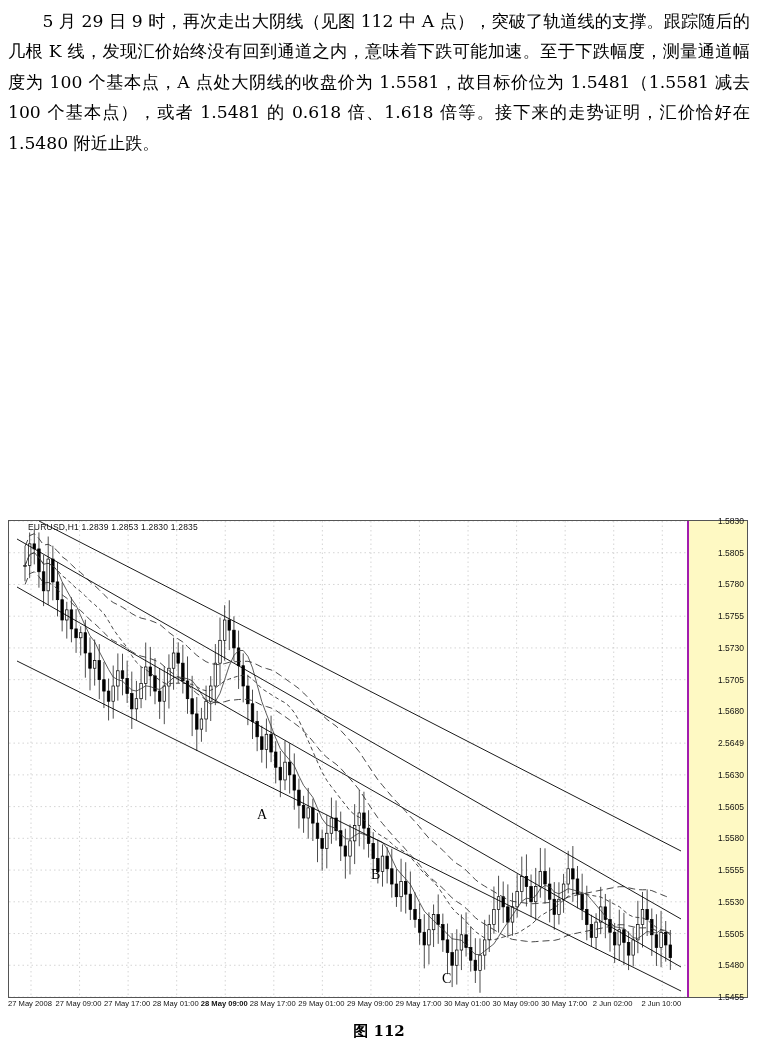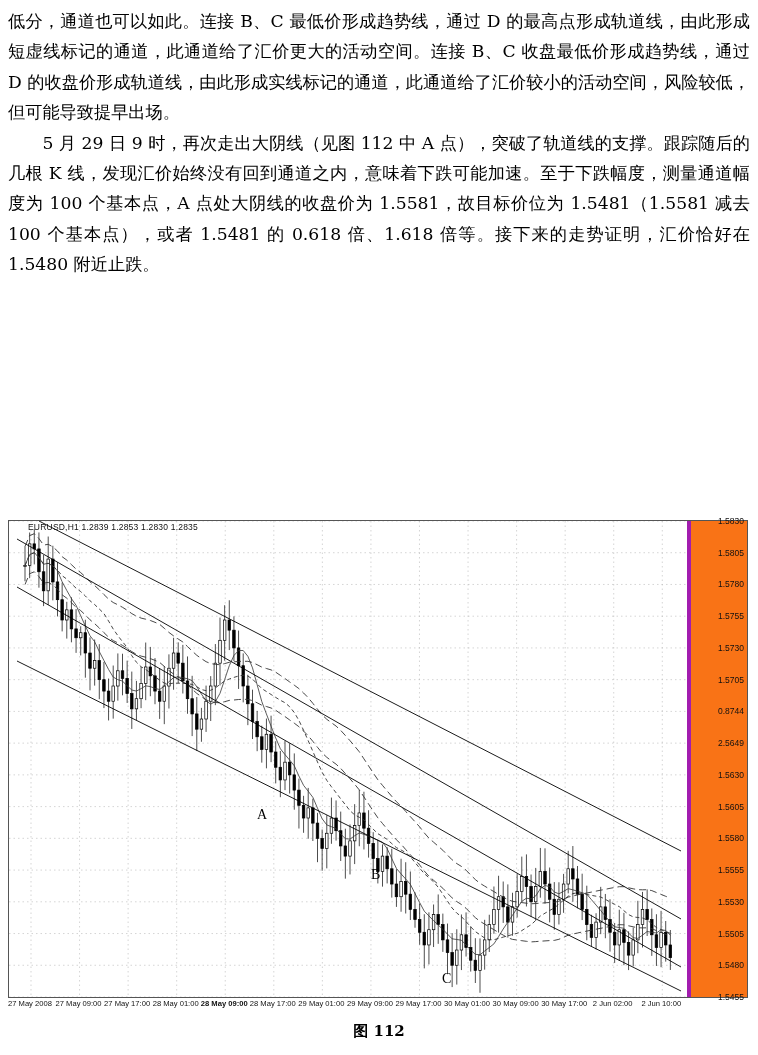--- a/index.html
+++ b/index.html
@@ -76,23 +76,23 @@
     white-space: nowrap;
     letter-spacing: 0.2px;
     padding-left: 16px;
   }
   .yaxis {
     position: absolute;
     right: 0;
     top: 0;
     width: 60px;
     height: 100%;
-    border-left: 4px solid #a21caf;
+    border-left: 2px solid #a21caf;
     box-sizing: border-box;
-    background: #f97316;
+    background: #fef9c3;
   }
   .ytick {
     position: absolute;
     right: 3px;
     font-size: 8.5px;
     font-family: "Liberation Sans", sans-serif;
     color: #111;
     transform: translateY(-50%);
     white-space: nowrap;
   }
@@ -164,21 +164,20 @@
     font-weight: bold;
     font-family: "DejaVu Serif", serif;
   }
 </style>
 </head>
 <body>
 
 <div class="page">
 
   <div class="body-text">
-    <p class="noindent">低分，通道也可以如此。连接 B、C 最低价形成趋势线，通过 D 的最高点形成轨道线，由此形成短虚线标记的通道，此通道给了汇价更大的活动空间。连接 B、C 收盘最低价形成趋势线，通过 D 的收盘价形成轨道线，由此形成实线标记的通道，此通道给了汇价较小的活动空间，风险较低，但可能导致提早出场。</p>
     <p>5 月 29 日 9 时，再次走出大阴线（见图 112 中 A 点），突破了轨道线的支撑。跟踪随后的几根 K 线，发现汇价始终没有回到通道之内，意味着下跌可能加速。至于下跌幅度，测量通道幅度为 100 个基本点，A 点处大阴线的收盘价为 1.5581，故目标价位为 1.5481（1.5581 减去 100 个基本点），或者 1.5481 的 0.618 倍、1.618 倍等。接下来的走势证明，汇价恰好在 1.5480 附近止跌。</p>
   </div>
 
   <div class="chart-wrap">
 
     <div class="chart-frame">
 
       <div class="chart-plot">
         <svg id="plotsvg" width="680" height="476" viewBox="0 0 680 476" style="position:absolute;left:0;top:0;">
             <line x1="22" y1="0" x2="22" y2="476" stroke="#b9b9b9" stroke-width="0.6" stroke-dasharray="1.5 3"></line>
@@ -508,21 +507,21 @@
       <div class="chart-header">EURUSD,H1  1.2839 1.2853 1.2830 1.2835</div>
 
 
       <div class="yaxis" id="yaxis">
           <div class="ytick" style="top: 0px;">1.5830</div>
           <div class="ytick" style="top: 31.7333px;">1.5805</div>
           <div class="ytick" style="top: 63.4667px;">1.5780</div>
           <div class="ytick" style="top: 95.2px;">1.5755</div>
           <div class="ytick" style="top: 126.933px;">1.5730</div>
           <div class="ytick" style="top: 158.667px;">1.5705</div>
-          <div class="ytick" style="top: 190.4px;">0.8744</div>
+          <div class="ytick" style="top: 190.4px;">1.5680</div>
           <div class="ytick" style="top: 222.133px;">2.5649</div>
           <div class="ytick" style="top: 253.867px;">1.5630</div>
           <div class="ytick" style="top: 285.6px;">1.5605</div>
           <div class="ytick" style="top: 317.333px;">1.5580</div>
           <div class="ytick" style="top: 349.067px;">1.5555</div>
           <div class="ytick" style="top: 380.8px;">1.5530</div>
           <div class="ytick" style="top: 412.533px;">1.5505</div>
           <div class="ytick" style="top: 444.267px;">1.5480</div>
           <div class="ytick" style="top: 476px;">1.5455</div>
         </div>

